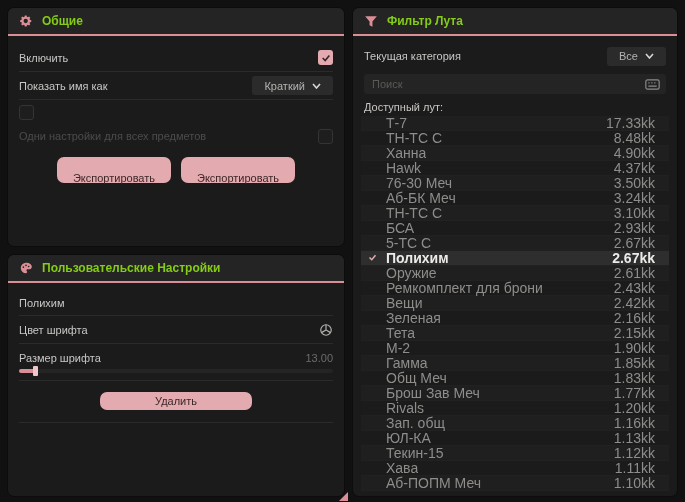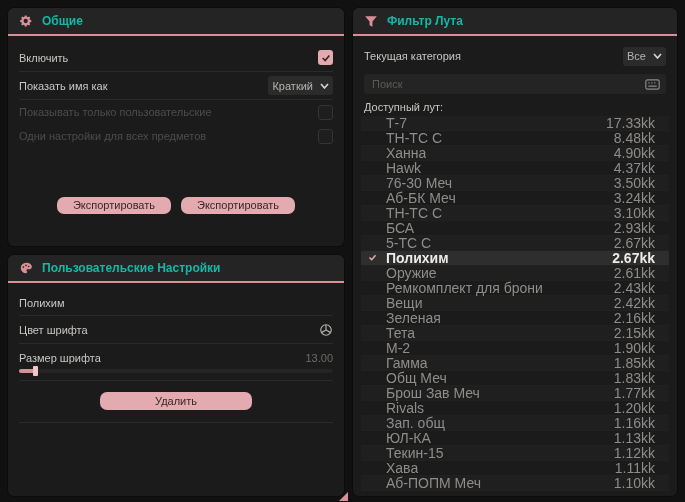--- a/index.html
+++ b/index.html
@@ -13,48 +13,47 @@
   .panel{
     position:absolute;background:#1b1b1b;border:1px solid #0c0c0c;
     border-radius:7px;box-sizing:border-box;overflow:hidden;
   }
   #panel-general{left:7px;top:7px;width:338px;height:240px}
   #panel-user{left:7px;top:254px;width:338px;height:243px}
   #panel-loot{left:352px;top:7px;width:326px;height:490px}
 
   .panel-header{
     height:26px;background:#242424;display:flex;align-items:center;gap:9px;
-    padding:0 11px;font-size:12px;font-weight:bold;color:#14b8a6;
+    padding:0 11px;font-size:12px;font-weight:bold;color:#84cc16;
   }
   .accent-line{height:2px;background:#d98f95}
   .panel-body{padding:8px 11px}
 
   .row{display:flex;align-items:center;justify-content:space-between;height:27px}
   .row.slim{height:24px}
   .sep{height:1px;background:#2b2b2b}
   .label{font-size:11px;color:#c9c7c4}
   .disabled .label{color:#4e4c4a}
 
   .checkbox{
     width:15px;height:15px;border-radius:3px;background:#e3abaf;
     display:flex;align-items:center;justify-content:center;flex:none;
   }
   .checkbox.empty{background:#1e1e1e;border:1px solid #343434;width:13px;height:13px}
 
   .dropdown{
     height:19px;background:#2b2b2b;border-radius:3px;display:flex;align-items:center;
-    gap:7px;padding:0 4px;font-size:11px;color:#b5b3b0;
+    gap:7px;padding:0 12px;font-size:11px;color:#b5b3b0;
   }
   .chev{display:flex;align-items:center;color:#d6d4d1}
 
   .btn{
     background:#e3abaf;color:#3d2629;border:none;border-radius:7px;
-    font-size:11px;height:17px;line-height:17px;padding:0 16px;
+    font-size:11px;height:17px;line-height:17px;padding:13px 16px;
     font-family:"Liberation Sans",sans-serif;
-    margin-top:40px;
   }
   .btn-row{display:flex;justify-content:center;gap:10px;margin-top:9px}
   .btn-wide{display:block;margin:11px auto 0;width:152px;height:18px;line-height:18px;padding:0}
 
   
   .value-grey{font-size:11px;color:#6e6c69}
   .slider{position:relative;height:4px;background:#242424;border-radius:2px;margin:3px 0 7px;width:100%}
   .slider-fill{position:absolute;left:0;top:0;height:4px;width:16px;background:#d98f95;border-radius:2px}
   .slider-handle{position:absolute;left:14px;top:-3px;width:5px;height:10px;background:#f0c6c9;border-radius:1px}
   .text-input{
@@ -127,21 +126,20 @@
         <span>Краткий</span>
         <span class="chev">
           <svg width="9" height="6" viewBox="0 0 9 6">
               <polyline points="1,1 4.5,5 8,1" fill="none" stroke="#d6d4d1" stroke-width="1.6"></polyline>
             </svg>
         </span>
       </span>
     </div>
     <div class="sep"></div>
     <div class="row slim disabled">
-      <span class="label">Показывать только пользовательские</span>
       <span class="checkbox empty"></span>
     </div>
     <div class="row slim disabled">
       <span class="label">Одни настройки для всех предметов</span>
       <span class="checkbox empty"></span>
     </div>
     <div class="btn-row">
       <button class="btn">Экспортировать</button>
       <button class="btn">Экспортировать</button>
     </div>

